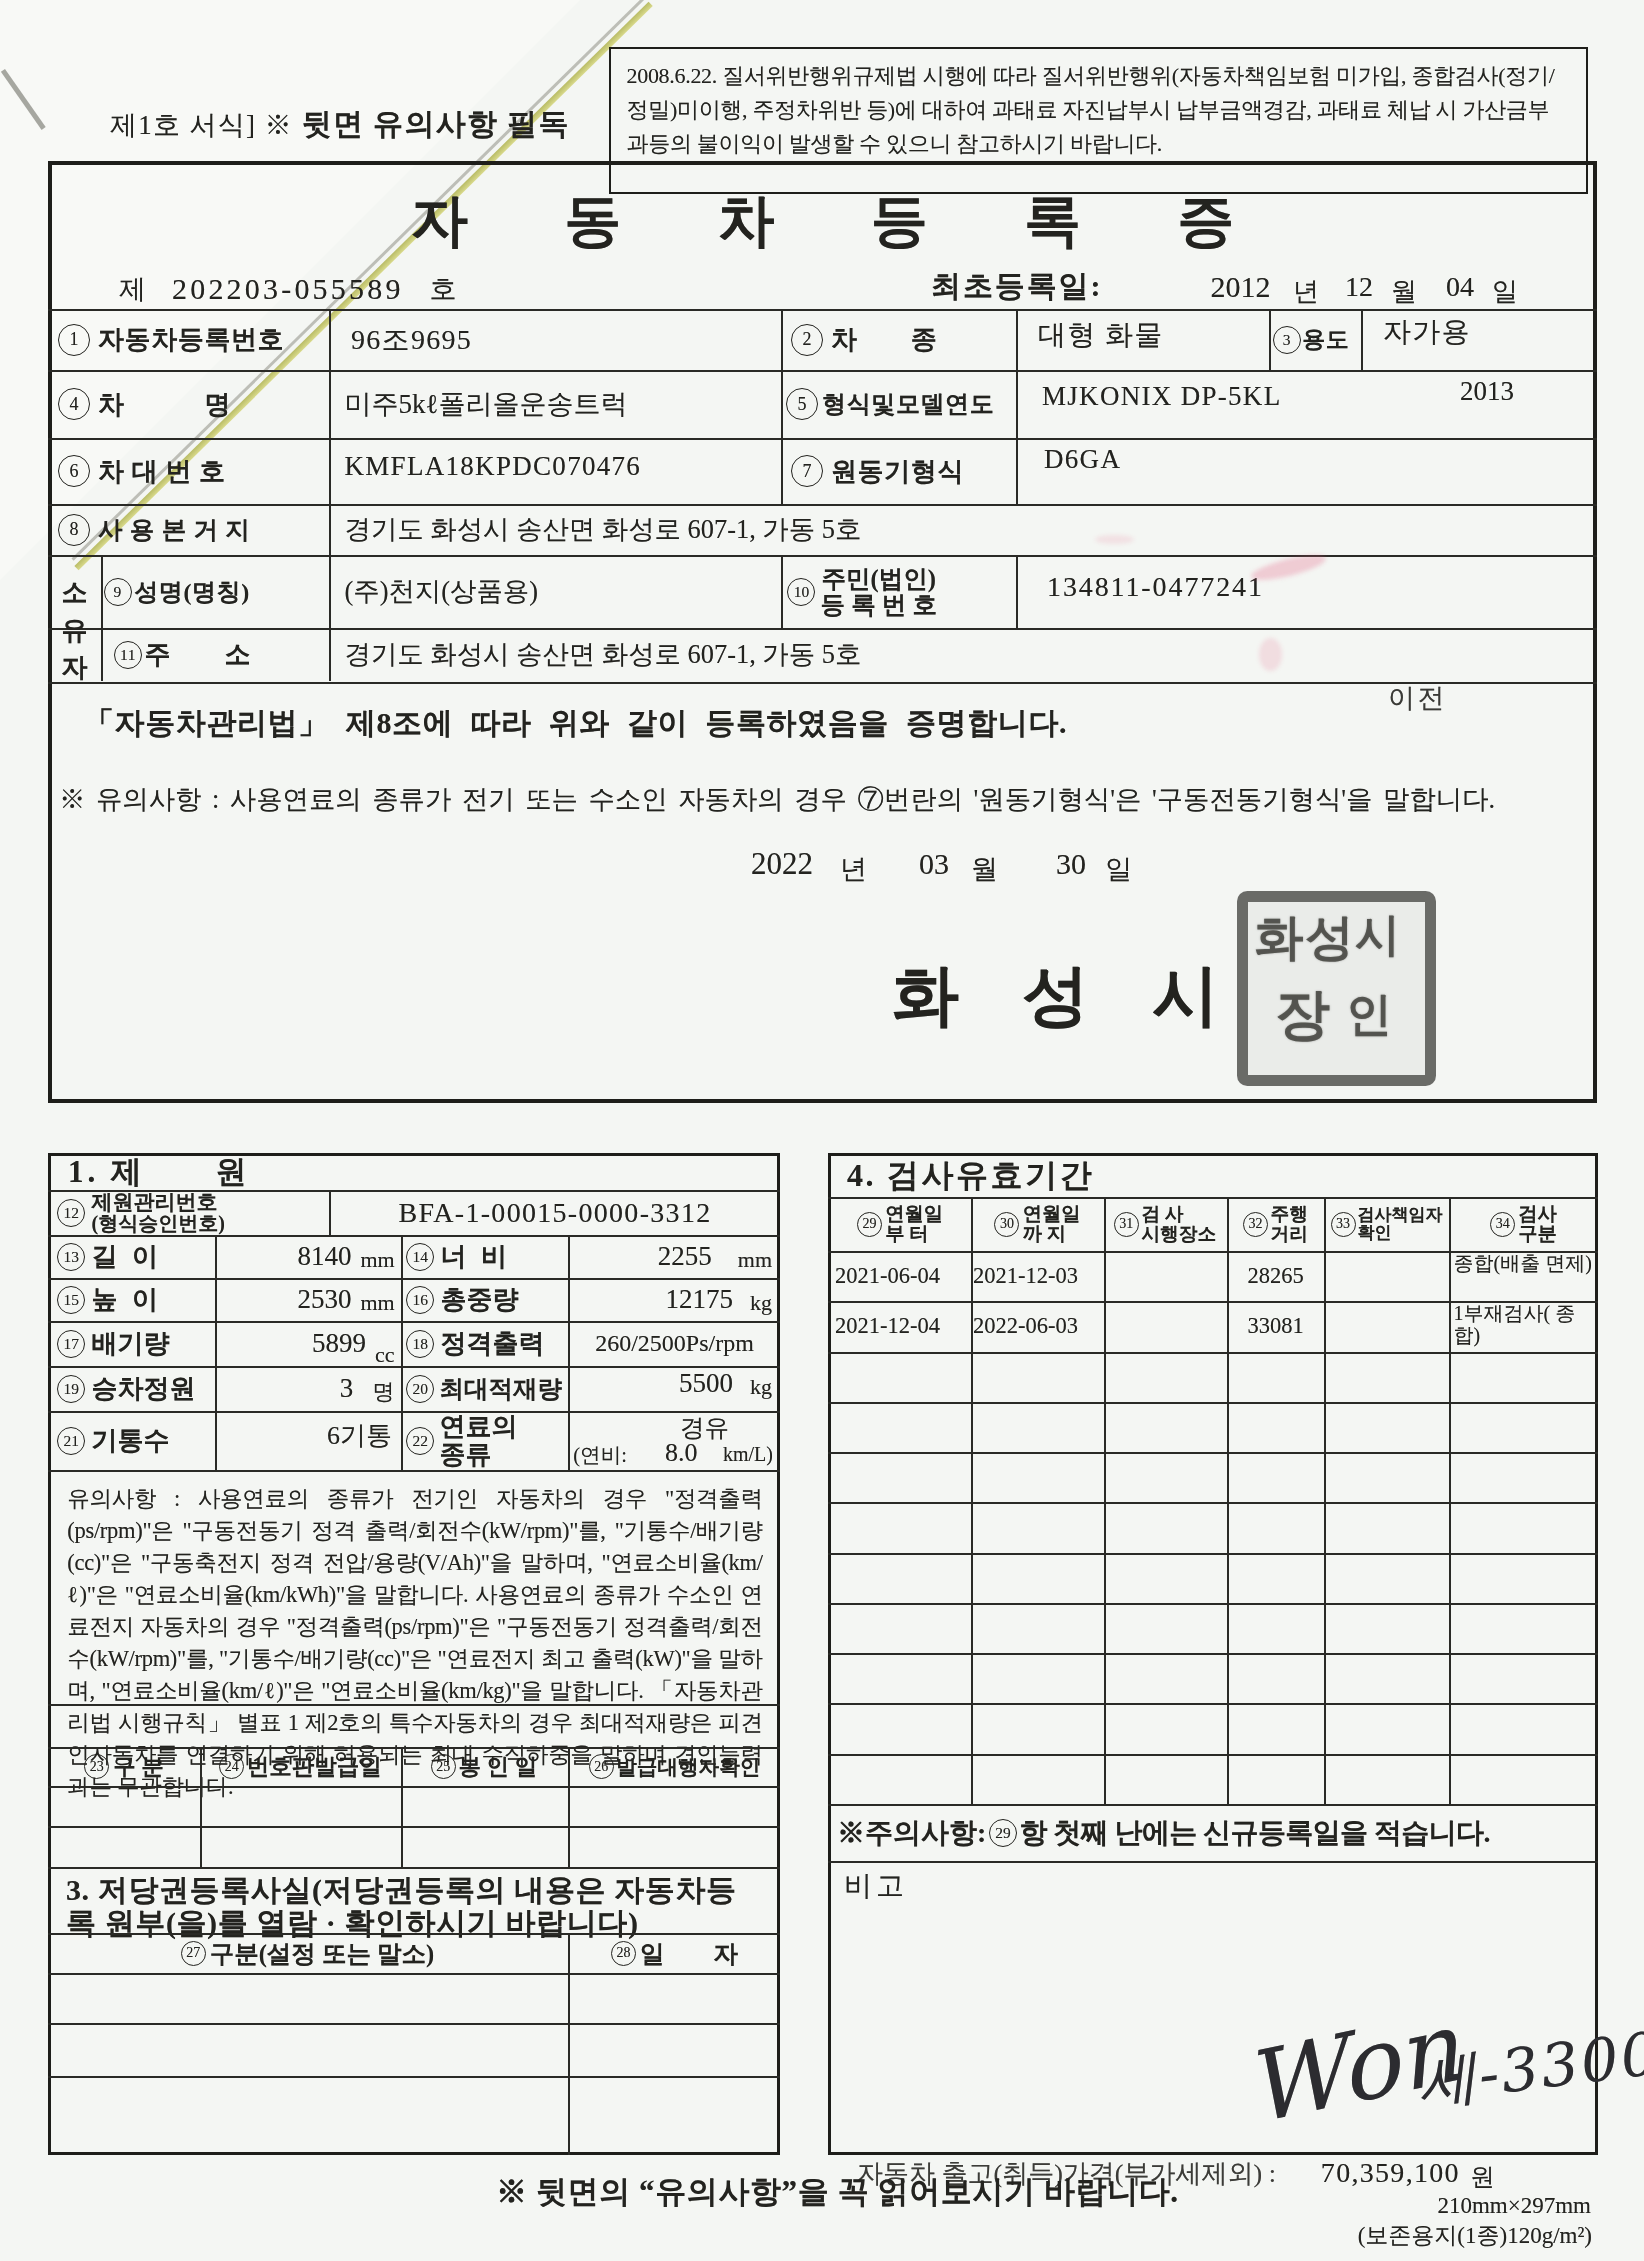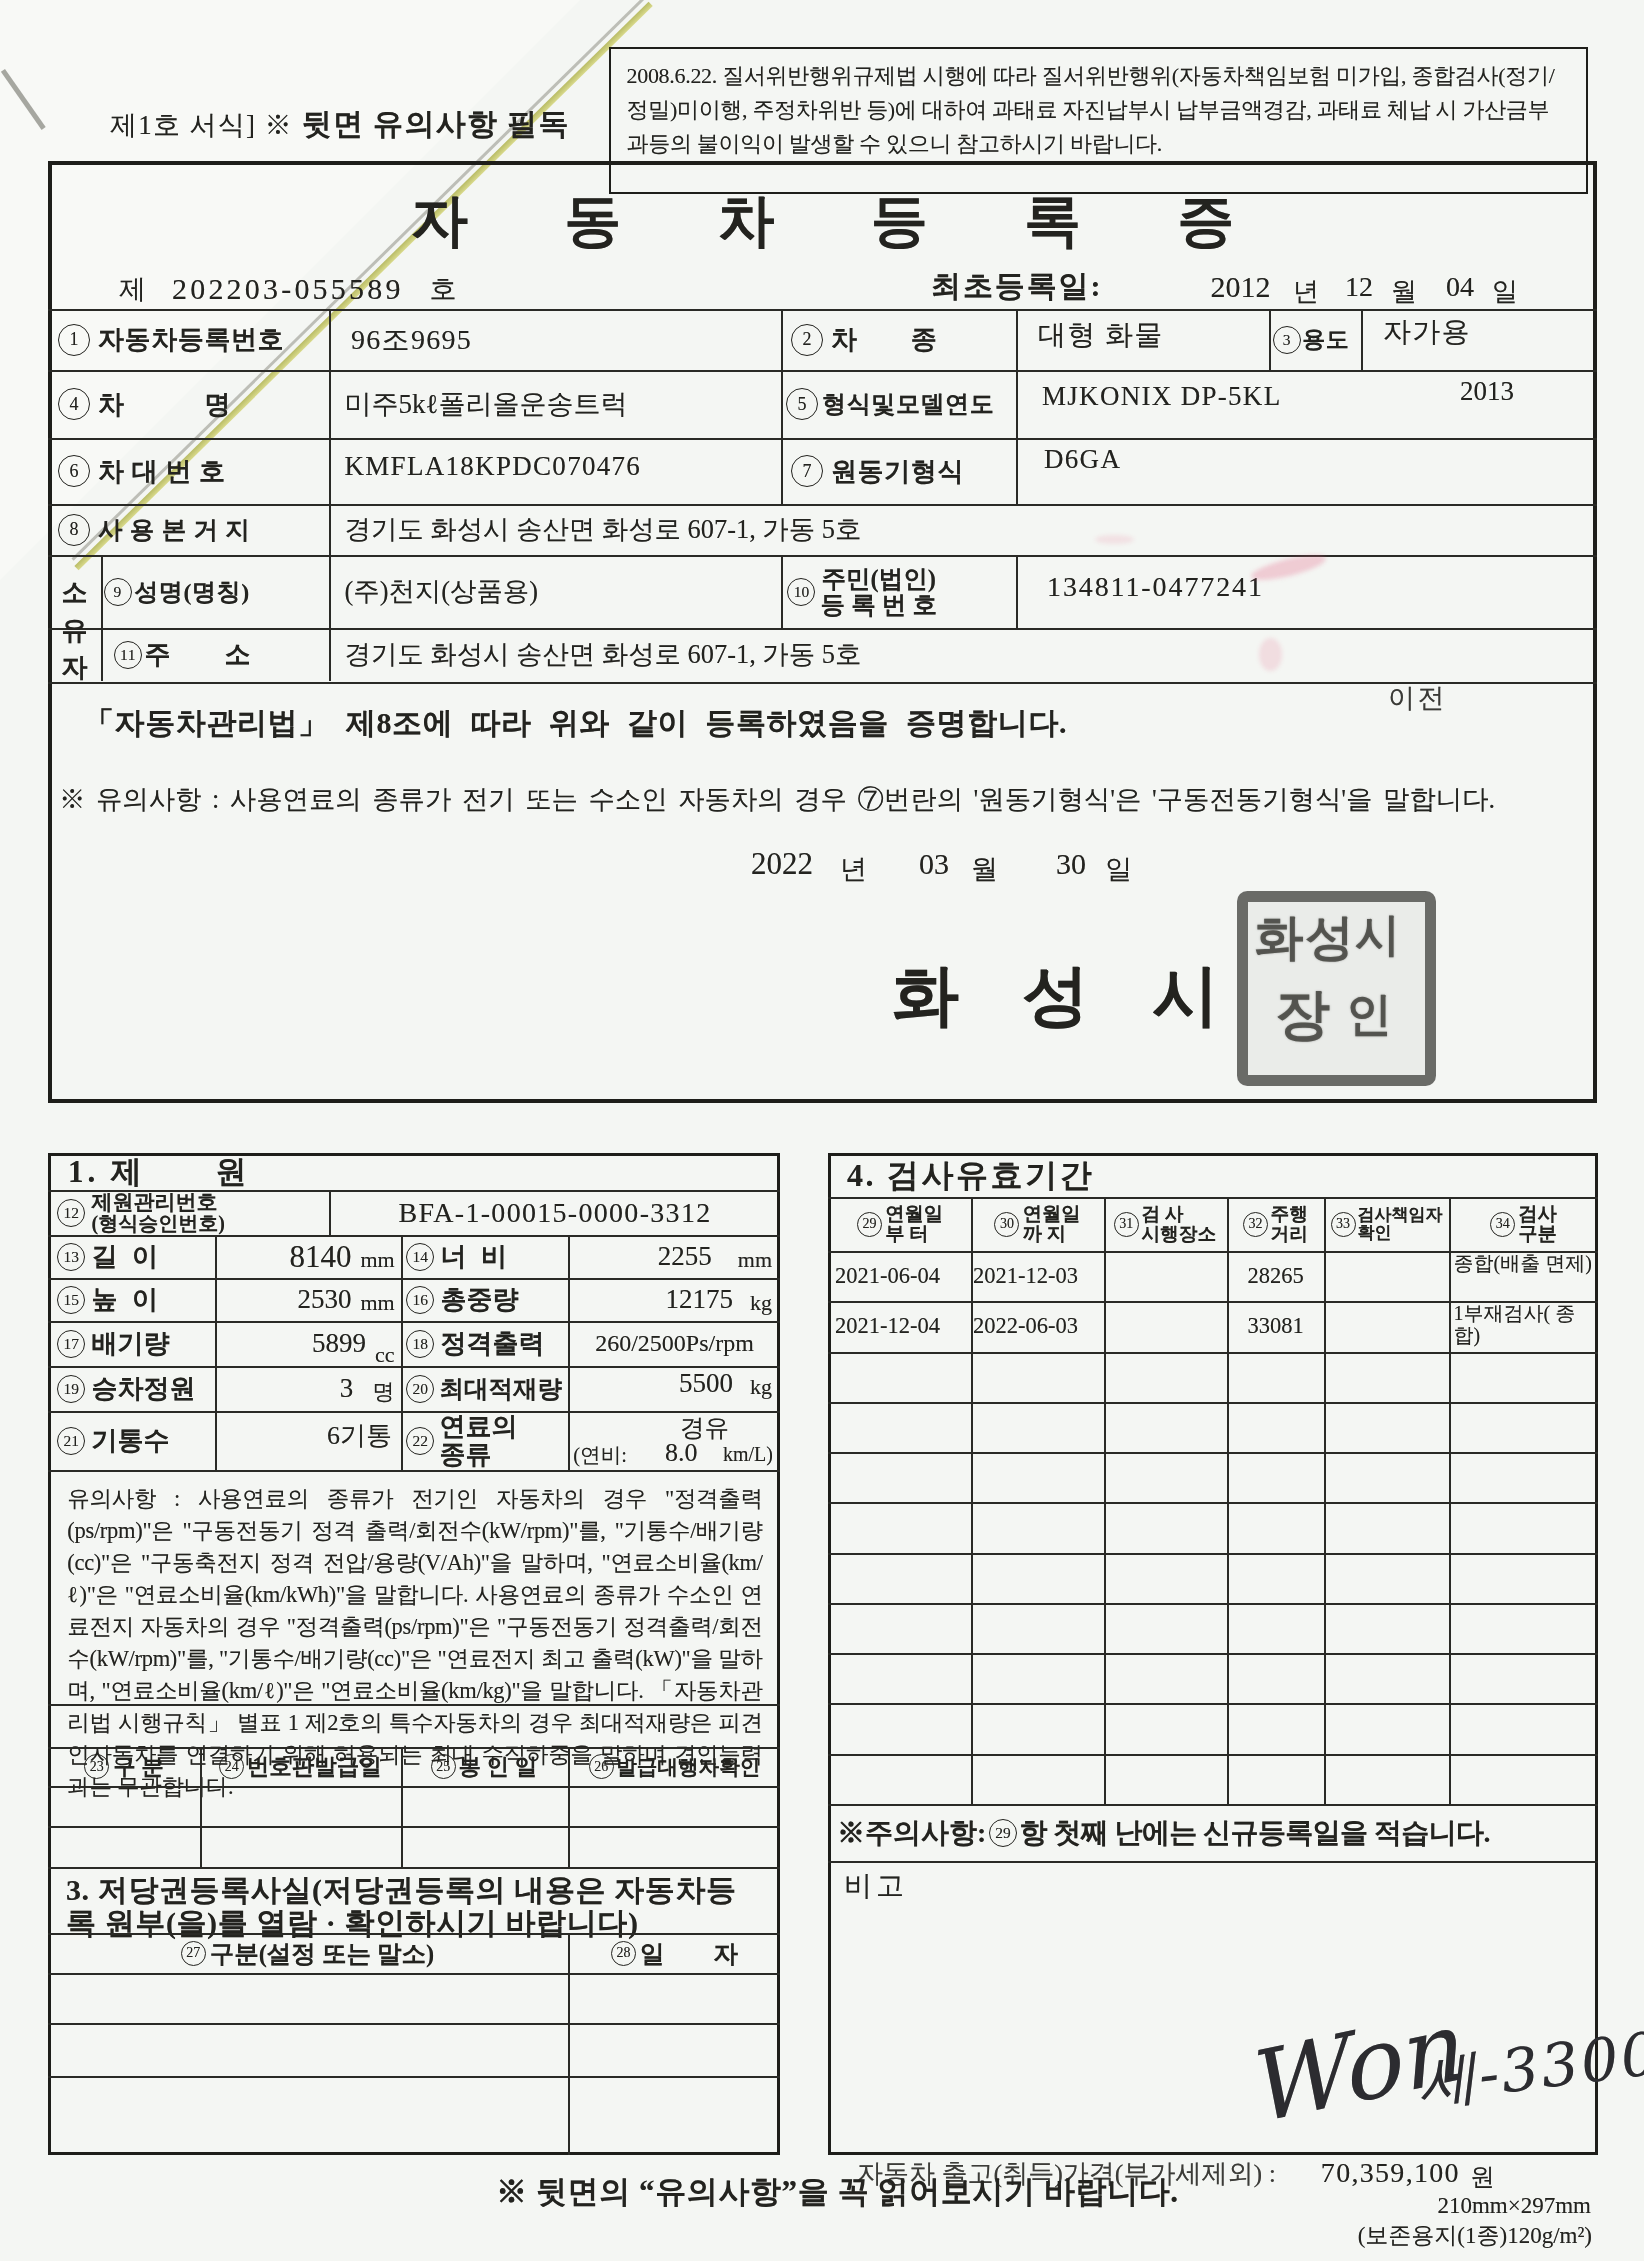--- a/index.html
+++ b/index.html
@@ -203,21 +203,21 @@
       <span style="font-size:20px;">(형식승인번호)</span>
     </span>
   </div>
   <div class="cell ctr" style="left:329px;top:1190px;width:452px;height:45px;font-size:28px;letter-spacing:1.3px;">BFA-1-00015-0000-3312</div>
 
   <div class="cell" style="left:52px;top:1235px;width:164px;height:43px;gap:6.4px;padding-left:5.2px;">
     <span class="circ sm">13</span>
     <span style="font-size:26px;font-weight:bold;letter-spacing:3.9px;">길  이</span>
   </div>
   <div class="cell" style="left:215px;top:1235px;width:186px;height:43px;justify-content:flex-end;padding-right:6.4px;">
-    <span style="font-size:31px;">8140</span>
+    <span style="font-size:27px;">8140</span>
     <span style="font-size:22px;margin-left:9px;margin-top:6.4px;">mm</span>
   </div>
   <div class="cell" style="left:401px;top:1235px;width:166px;height:43px;gap:6.4px;padding-left:5.2px;">
     <span class="circ sm">14</span>
     <span style="font-size:26px;font-weight:bold;letter-spacing:3.9px;">너  비</span>
   </div>
   <div class="cell" style="left:568px;top:1235px;width:213px;height:43px;justify-content:flex-end;padding-right:9px;">
     <span style="font-size:27px;">2255</span>
     <span style="font-size:22px;margin-left:26px;margin-top:6.4px;">mm</span>
   </div>

